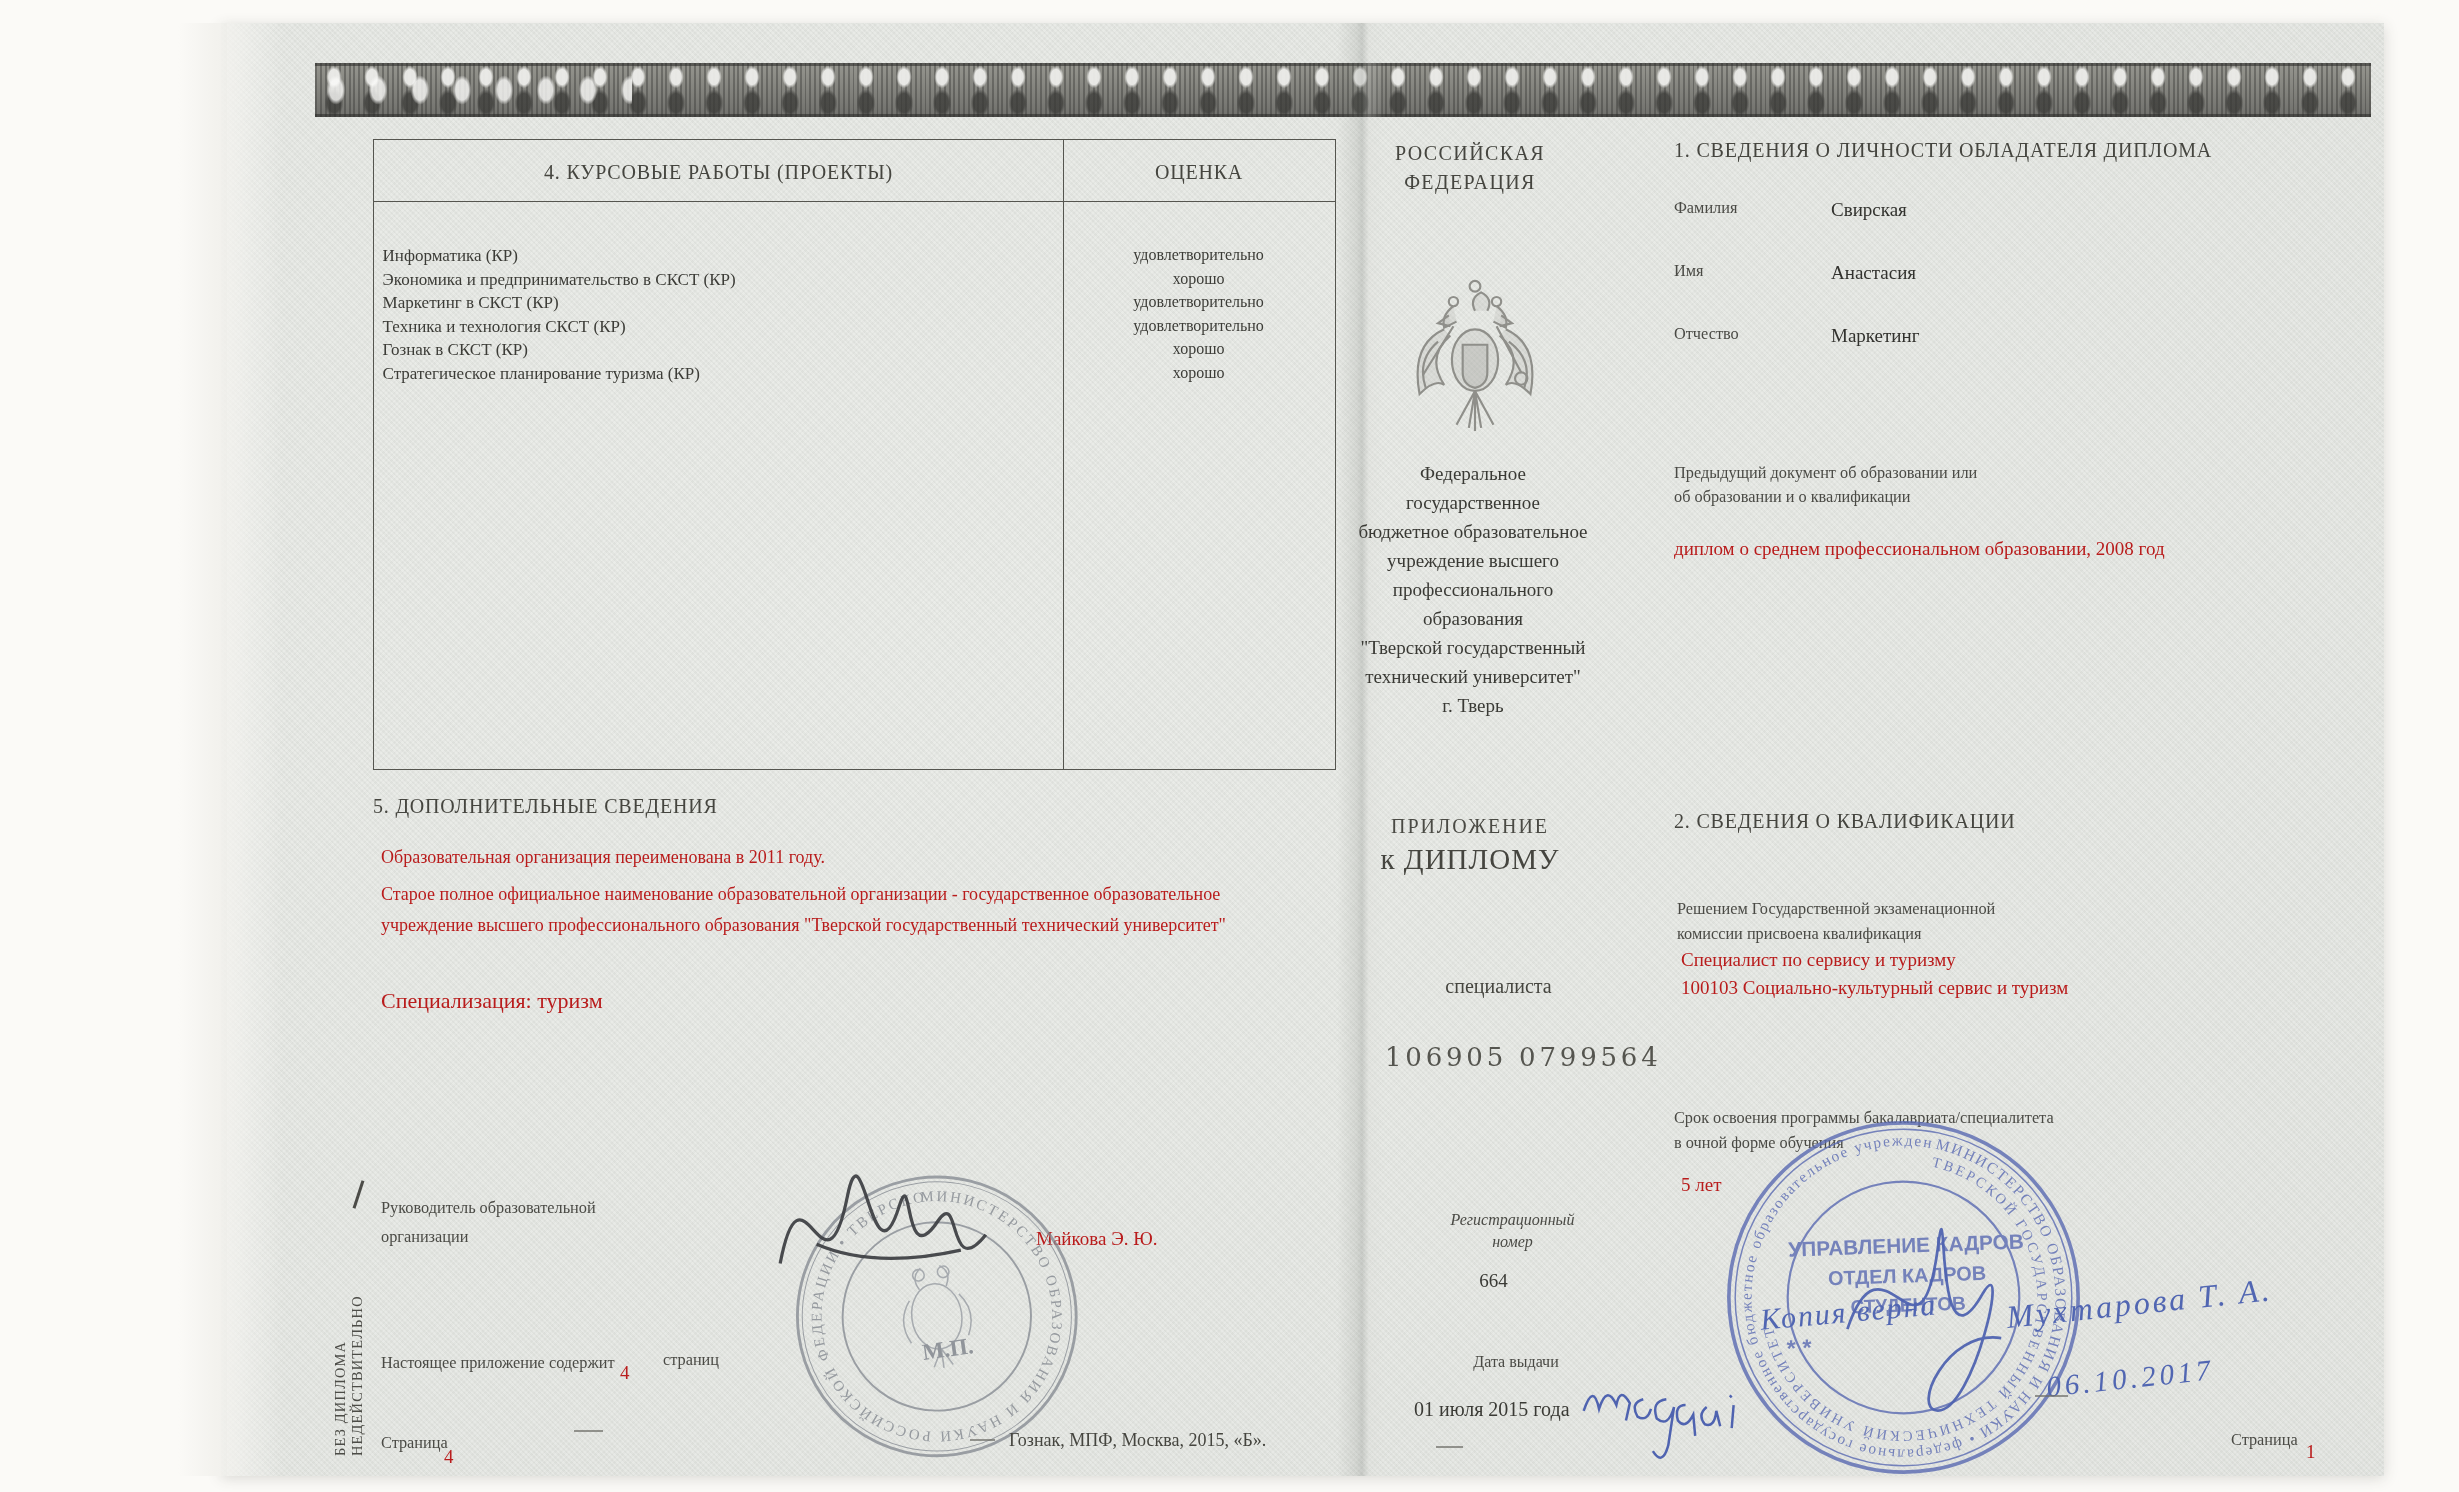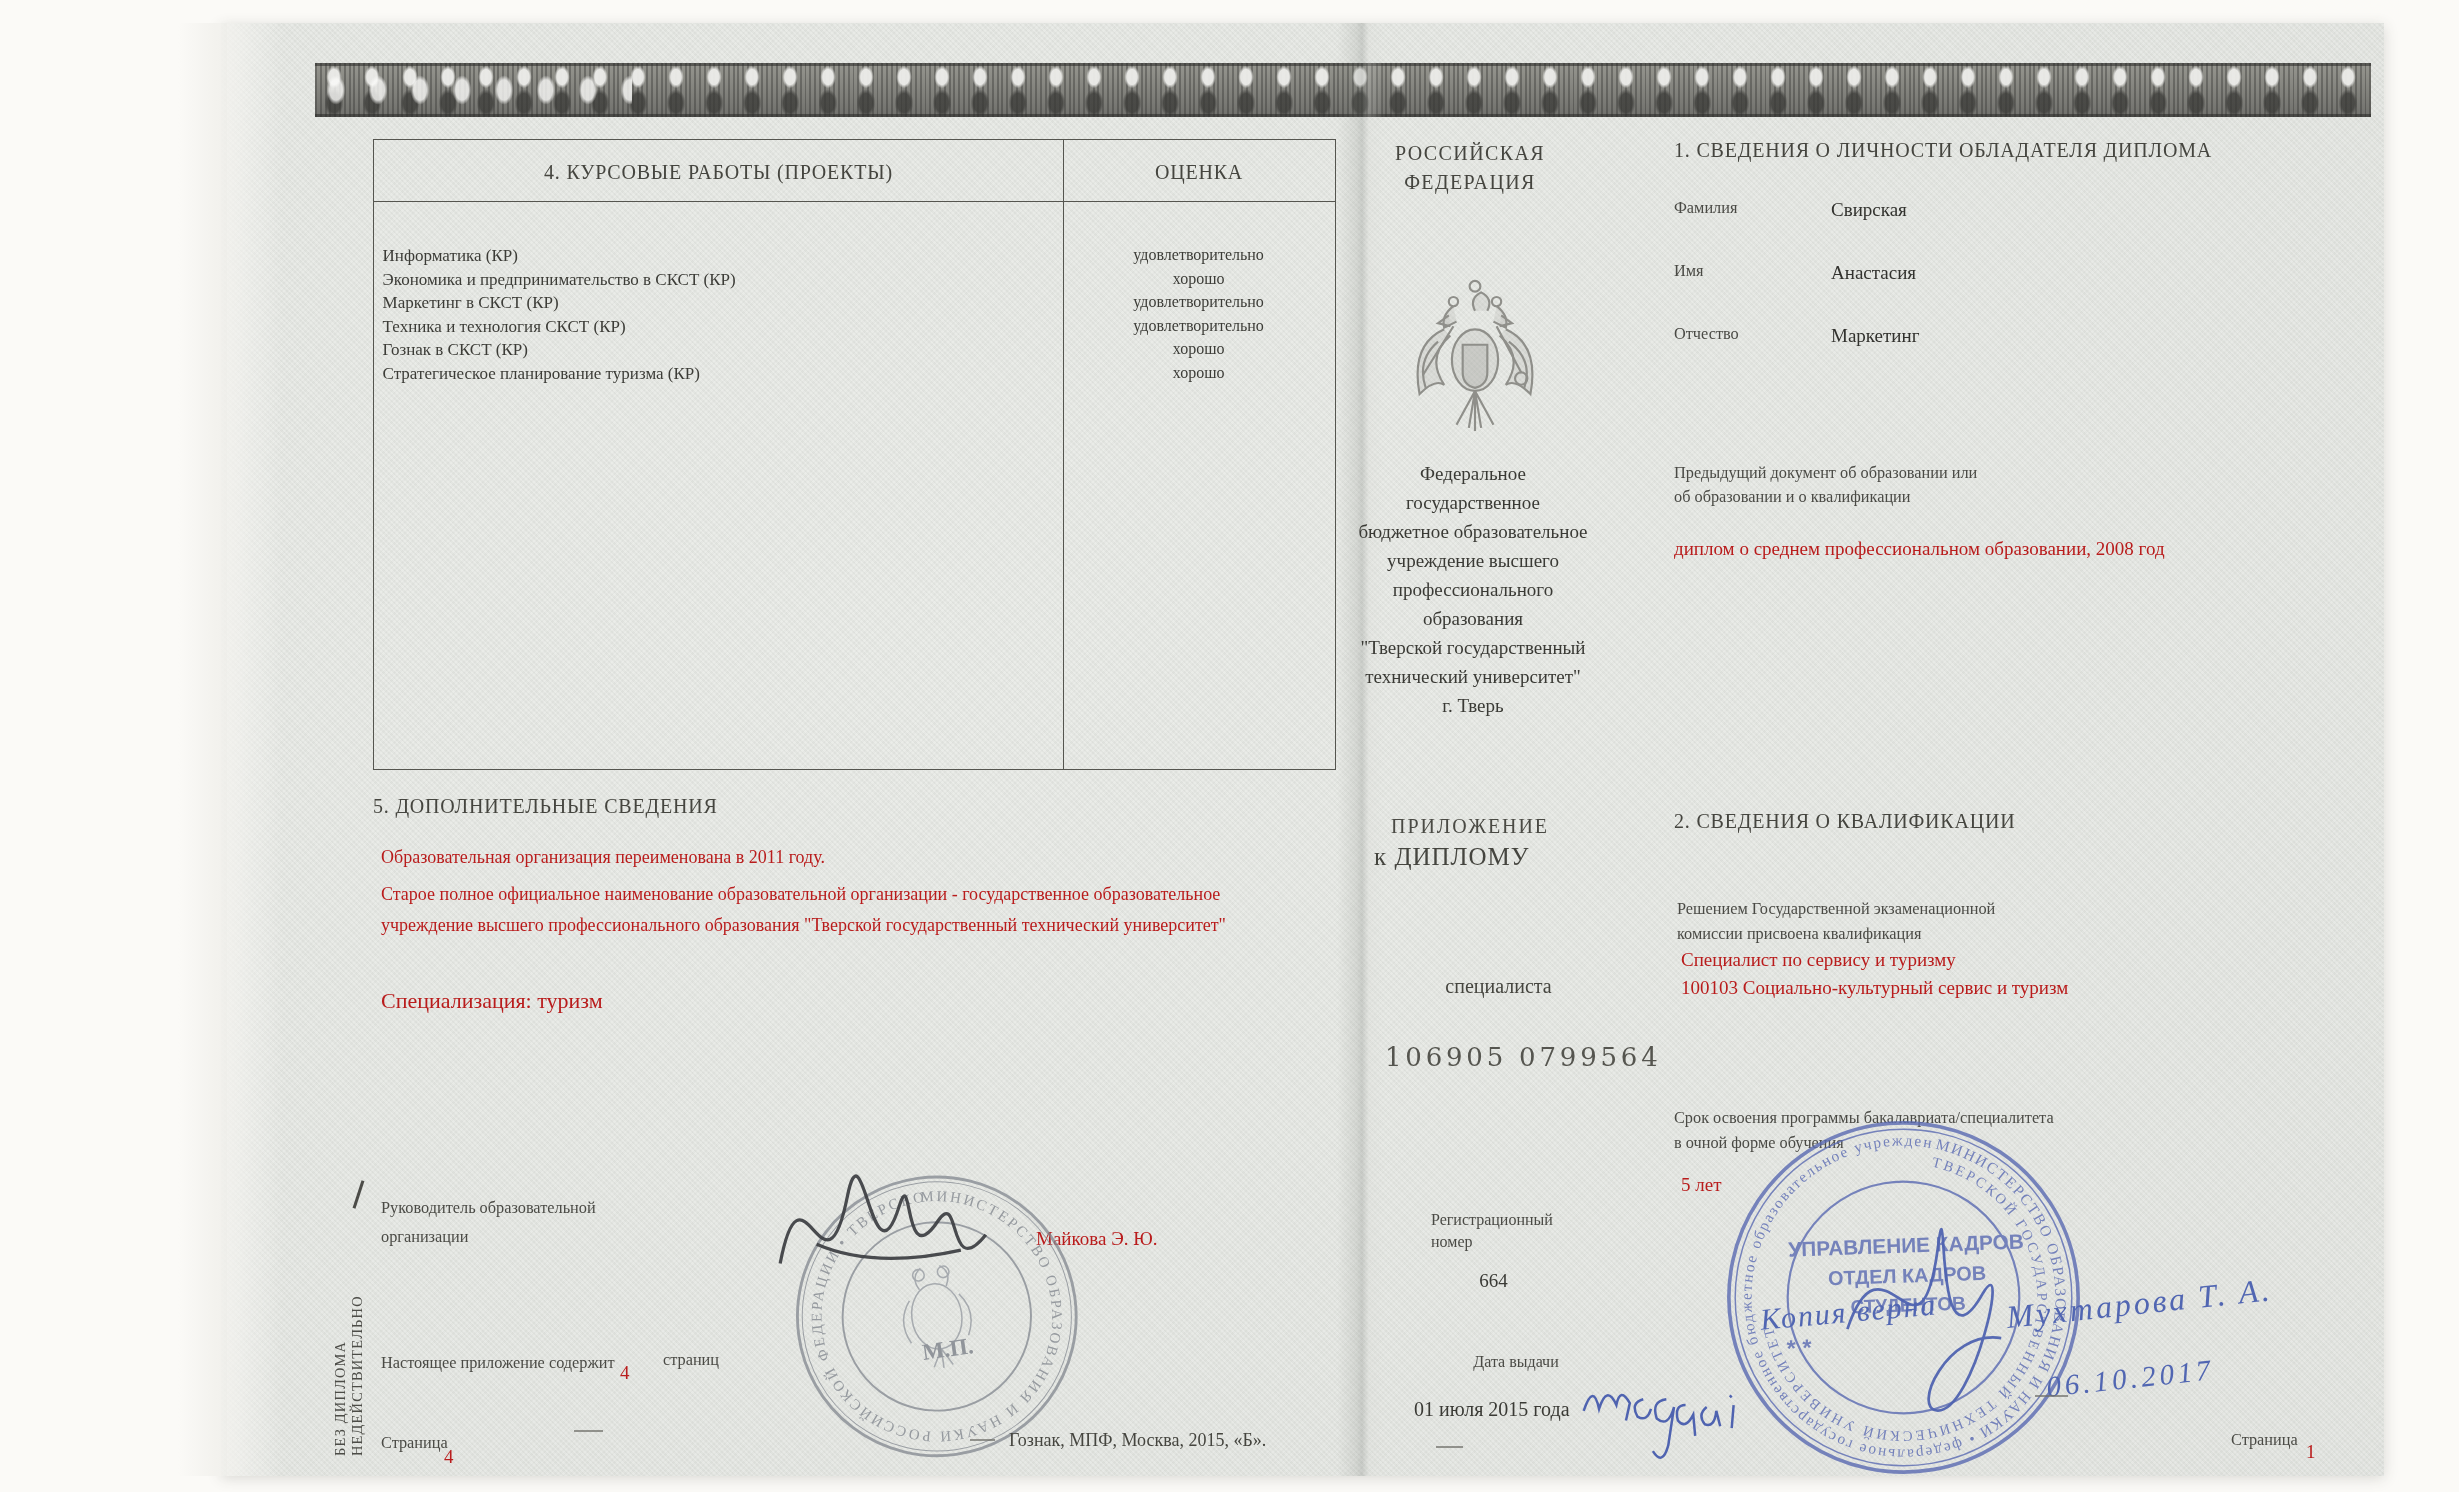--- a/index.html
+++ b/index.html
@@ -172,27 +172,27 @@
 
     <div class="abs pre" style="left:1353px;top:459px;width:240px;text-align:center;font-size:19px;line-height:29px;color:#3a3a35;">Федеральное государственное
 бюджетное  образовательное
 учреждение высшего
 профессионального образования
 "Тверской государственный
 технический университет"
 г. Тверь</div>
 
     <div class="abs" style="left:1374px;top:815px;width:192px;text-align:center;font-size:20px;letter-spacing:1.9px;color:#4a4a44;">ПРИЛОЖЕНИЕ</div>
-    <div class="abs" style="left:1374px;top:843px;width:192px;font-size:25px;letter-spacing:1px;color:#45453f;">к ДИПЛОМУ</div>
+    <div class="abs" style="left:1374px;top:843px;width:192px;text-align:center;font-size:29px;letter-spacing:1px;color:#45453f;">к ДИПЛОМУ</div>
 
     <div class="abs" style="left:1412px;top:975px;width:173px;text-align:center;font-size:20px;color:#45453f;">специалиста</div>
 
     <div class="abs" style="left:1385px;top:1042px;font-size:26px;letter-spacing:3.8px;color:#55554f;font-family:'DejaVu Serif',serif;">106905  0799564</div>
 
-    <div class="abs pre" style="left:1431px;top:1209px;width:163px;text-align:left;font-size:16px;line-height:22px;color:#4a4a45;">Регистрационный
+    <div class="abs pre" style="left:1431px;top:1209px;width:163px;text-align:center;font-size:16px;line-height:22px;color:#4a4a45;font-style:italic;">Регистрационный
 номер</div>
     <div class="abs" style="left:1431px;top:1270px;width:125px;text-align:center;font-size:19px;color:#3a3a35;">664</div>
 
     <div class="abs" style="left:1449px;top:1353px;width:134px;text-align:center;font-size:16px;color:#4a4a45;">Дата выдачи</div>
     <div class="abs" style="left:1414px;top:1398px;font-size:20px;color:#3a3a35;">01 июля 2015 года</div>
     <div class="dash" style="left:1436px;top:1446px;width:27px;"></div>
   </div>
 
   <div>
     <div class="abs ttl" style="left:1674px;top:139px;">1. СВЕДЕНИЯ О ЛИЧНОСТИ ОБЛАДАТЕЛЯ ДИПЛОМА</div>

